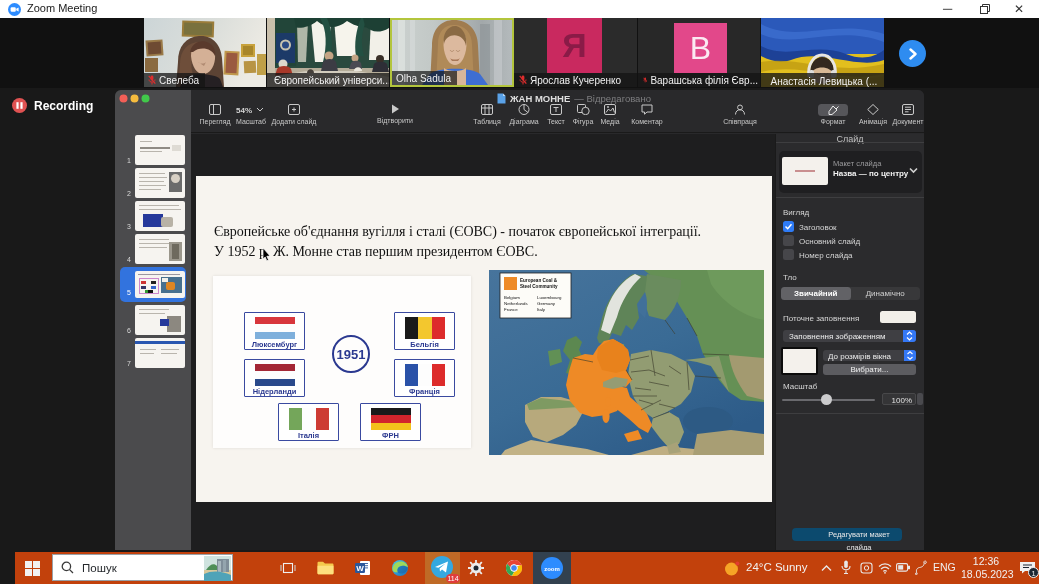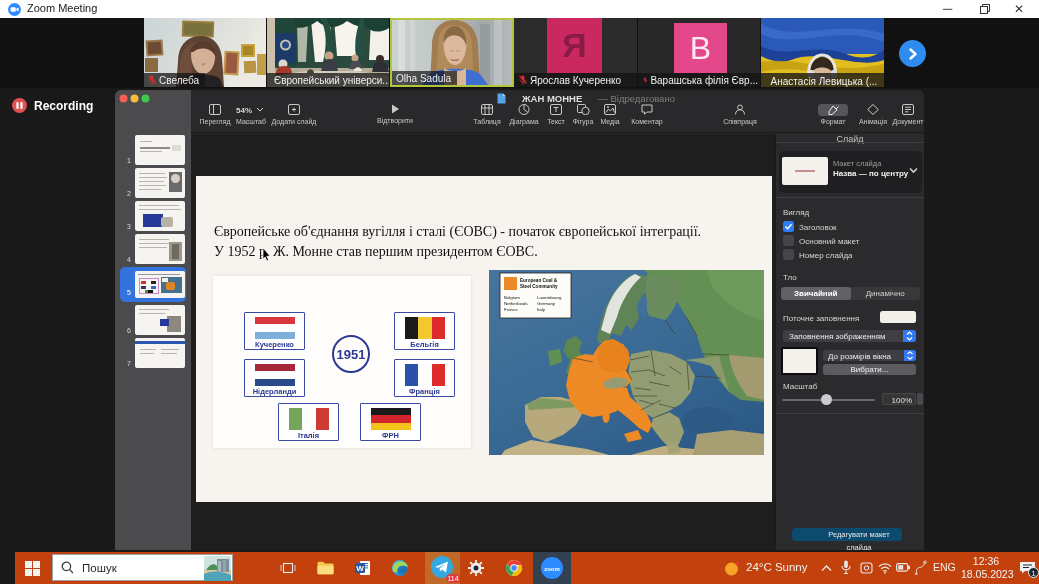--- a/index.html
+++ b/index.html
@@ -209,21 +209,21 @@
 
     <div class="abs" style="left:0;top:0;width:76px;height:460px;background:#4b4b4d;"></div>
 
     <svg class="abs" style="left:4px;top:4px" width="40" height="9" viewBox="0 0 40 9">
       <circle cx="4.5" cy="4.5" r="4" fill="#f35f57"></circle>
       <circle cx="15.5" cy="4.5" r="4" fill="#f6bc3e"></circle>
       <circle cx="26.5" cy="4.5" r="4" fill="#41c84a"></circle>
     </svg>
 
     <div class="abs" style="left:76px;top:0;width:733px;height:43px;background:#29292b;border-bottom:1px solid #1a1a1a;"></div>
-    <div class="abs" style="left:382px;top:3px;display:flex;align-items:center;gap:16px;">
+    <div class="abs" style="left:382px;top:3px;display:flex;align-items:center;gap:4px;">
       <svg width="9" height="11" viewBox="0 0 9 11">
           <path d="M0.5 0.5 H6 L8.5 3 V10.5 H0.5 Z" fill="#5aa2e8"></path>
           <path d="M6 0.5 L8.5 3 H6 Z" fill="#bcd8f4"></path>
         </svg>
       <span style="font-size:9.5px;color:#dfdfdf;font-weight:bold;">ЖАН МОННЕ</span>
       <span style="font-size:9.5px;color:#7f7f81;">— Відредаговано</span>
     </div>
 
     <style>
       .ti { position:absolute; top:14px; width:60px; display:flex; flex-direction:column; align-items:center; gap:3px; }
@@ -413,21 +413,21 @@
           .fb .lab { position:absolute; left:0; right:0; top:27px; text-align:center; font-size:7.5px; font-weight:bold; color:#2b3990; }
           .hs { width:100%; display:flex; flex-direction:column; } .hs div { flex:1; }
           .vs { width:100%; display:flex; } .vs div { flex:1; }
         </style>
         <div class="fb" style="left:31px;top:36px;">
             <div class="fl hs">
               <div style="background:#d8373d"></div>
               <div style="background:#fdfdfd"></div>
               <div style="background:#7fb0dc"></div>
             </div>
-            <div class="lab">Кучеренко</div>
+            <div class="lab">Люксембург</div>
           </div>
         <div class="fb" style="left:181px;top:36px;">
             <div class="fl vs">
               <div style="background:#1a1a1a"></div>
               <div style="background:#f3c72e"></div>
               <div style="background:#dd2c2c"></div>
             </div>
             <div class="lab">Бельгія</div>
           </div>
         <div class="fb" style="left:31px;top:83px;">
@@ -534,21 +534,21 @@
       <svg style="position:absolute;left:133px;top:33px;" width="9" height="7" viewBox="0 0 9 7">
           <path d="M1 1.5 L4.5 5 L8 1.5" stroke="#cfcfcf" stroke-width="1.6" fill="none"></path>
         </svg>
       <div style="position:absolute;left:0;right:0;top:63px;height:1px;background:#3e3e40;"></div>
       <div style="position:absolute;left:7px;top:74px;">Вигляд</div>
       <div style="position:absolute;left:7px;top:87px;width:11px;height:11px;background:#2e7bf6;border-radius:2.5px;"><svg width="11" height="11" viewBox="0 0 11 11">
             <path d="M2.5 5.5 L4.7 7.7 L8.5 3.3" stroke="#fff" stroke-width="1.5" fill="none"></path>
           </svg></div>
       <div style="position:absolute;left:23px;top:89px;">Заголовок</div>
       <div style="position:absolute;left:7px;top:101px;width:11px;height:11px;background:#46464a;border-radius:2.5px;"></div>
-      <div style="position:absolute;left:23px;top:103px;">Основний макет</div>
+      <div style="position:absolute;left:23px;top:103px;">Основний слайд</div>
       <div style="position:absolute;left:7px;top:115px;width:11px;height:11px;background:#46464a;border-radius:2.5px;"></div>
       <div style="position:absolute;left:23px;top:117px;">Номер слайда</div>
       <div style="position:absolute;left:7px;top:139px;">Тло</div>
       <div style="position:absolute;left:5px;top:153px;width:139px;height:13px;background:#38383a;border-radius:3.5px;display:flex;">
         <div style="flex:1;background:#626266;border-radius:3.5px;text-align:center;line-height:13px;color:#fff;font-weight:bold;">Звичайний</div>
         <div style="flex:1;text-align:center;line-height:13px;color:#d0d0d0;">Динамічно</div>
       </div>
       <div style="position:absolute;left:7px;top:180px;">Поточне заповнення</div>
       <div style="position:absolute;left:104px;top:177px;width:36px;height:11.5px;background:#f2efe9;border-radius:2.5px;"></div>
       <div style="position:absolute;left:7px;top:196px;width:133px;height:12px;background:#3f3f43;border-radius:3px;">

